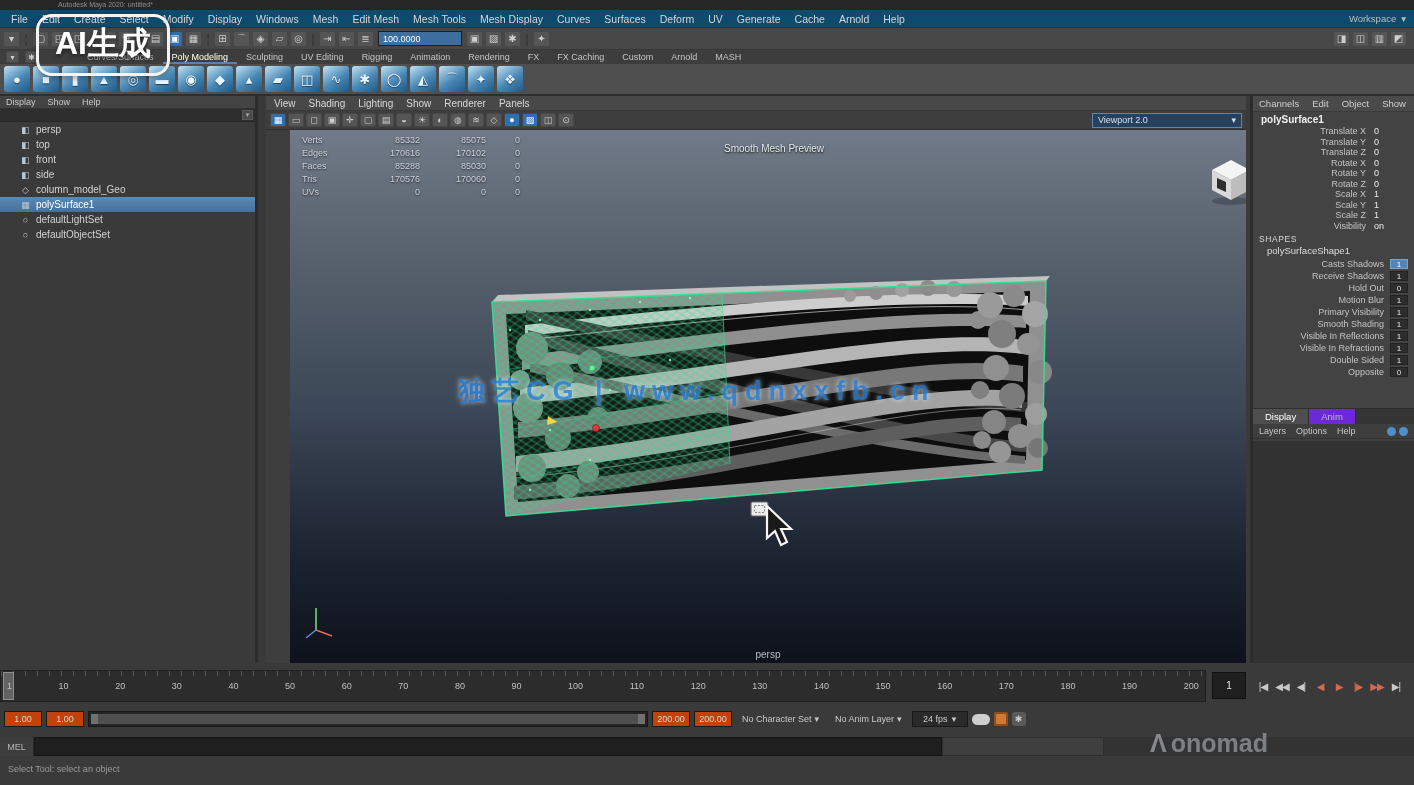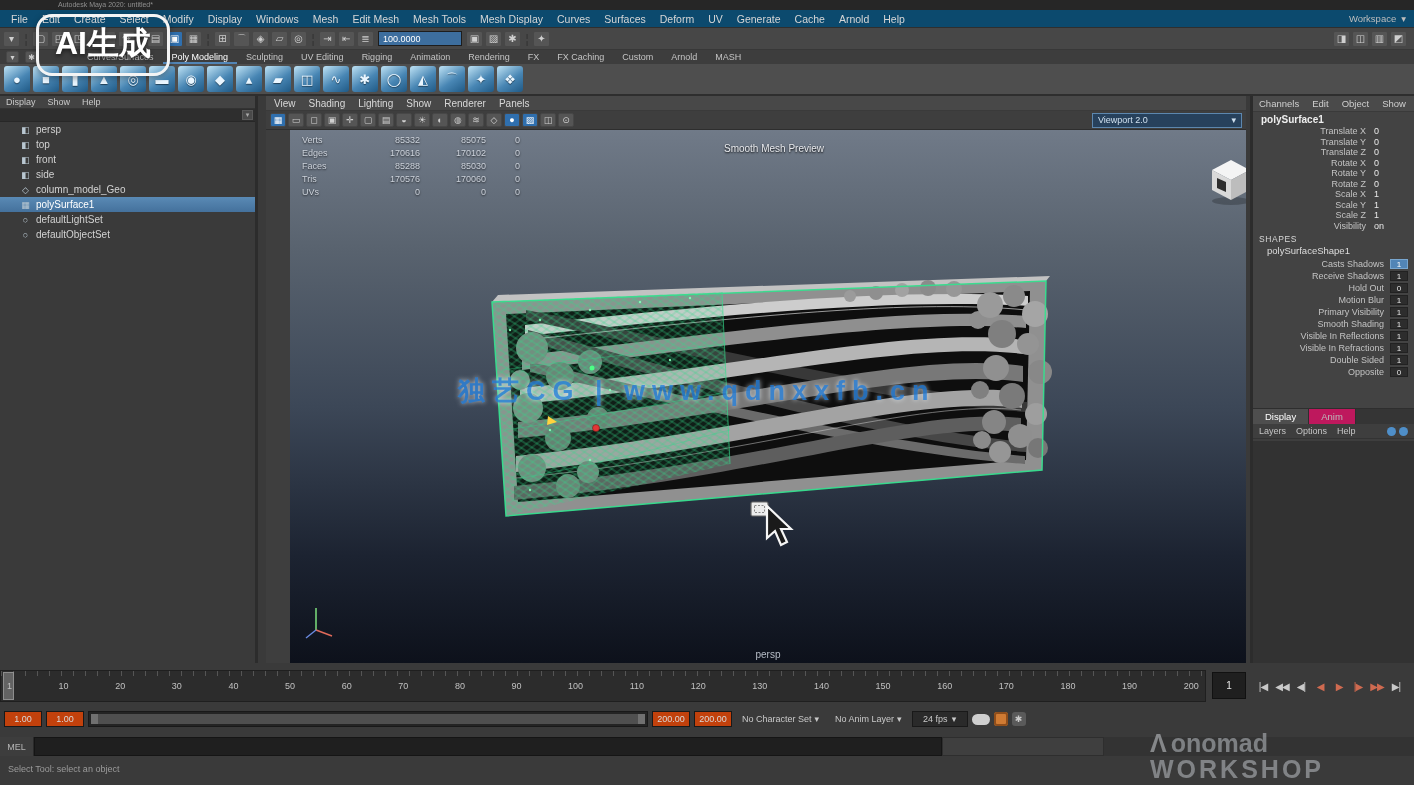--- a/index.html
+++ b/index.html
@@ -84,21 +84,21 @@
   .cb-value { width:40px; text-align:left; color:#e9e9e9; }
   #shapes-header { padding:3px 0 1px 6px; color:#d8d8d8; font-size:8.5px; letter-spacing:.6px; }
   #shape-name { padding:0 0 2px 14px; color:#ddd; }
   .rs-row { display:flex; align-items:center; height:12px; }
   .rs-label { flex:1; text-align:right; color:#c3c3c3; padding-right:6px; font-size:9px; white-space:nowrap; }
   .rs-box { width:18px; height:10px; background:#2d2d2d; border:1px solid #222; color:#e4e4e4; font-size:8px;
     display:flex; align-items:center; justify-content:center; margin-right:6px; }
   .rs-row.highlight .rs-box { background:#5285b6; color:#fff; border-color:#78a6cf; }
   #layer-editor { position:absolute; left:0; right:0; top:312px; bottom:0; background:#3e3e3e; border-top:1px solid #2e2e2e; }
   #layer-tabs { display:flex; height:15px; background:#353535; }
-  .layer-tab { padding:0 12px; display:flex; align-items:center; font-size:9.5px; color:#bbb; background:#be185d;
+  .layer-tab { padding:0 12px; display:flex; align-items:center; font-size:9.5px; color:#bbb; background:#6d28d9;
     border-right:1px solid #2e2e2e; }
   .layer-tab.active { background:#4e4e4e; color:#fff; }
   #layer-menus { display:flex; gap:10px; padding:2px 6px; font-size:9px; color:#c5c5c5; border-bottom:1px solid #333; align-items:center; }
   #layer-menu-icons { margin-left:auto; display:flex; gap:3px; }
   .layer-circle-icon { width:9px; height:9px; border-radius:50%; background:#4f8fc9; }
   #layer-list { position:absolute; top:32px; bottom:0; left:0; right:0; background:#323232; }
 
   
   #timeline { position:absolute; left:0; top:670px; width:1206px; height:32px; background:#2c2c2c; border:1px solid #1f1f1f; }
   #timeline::before { content:""; position:absolute; top:0; height:5px; left:0; right:0;
@@ -674,21 +674,20 @@
     <div id="cmd-result"></div>
   </div>
   <div id="help-text">Select Tool: select an object</div>
 
   <div id="ai-badge">AI生成</div>
 
   <div id="studio-watermark">
     <div class="l1">
       <span id="studio-logo">Λ</span><span>onomad</span>
     </div>
-    <div class="l2">WORKSHOP</div>
   </div>
 
   <div id="cursor">
     <svg width="48" height="52" viewBox="0 0 48 52">
       <rect x="1" y="4" width="17" height="14" rx="1.5" fill="#ececec" stroke="#666" stroke-width="1.2"></rect>
       <rect x="4.5" y="7.5" width="10" height="7" fill="none" stroke="#888" stroke-width="1" stroke-dasharray="2,1.5"></rect>
       <path d="M17,8 L17,40 L25,33 L31,47 L37,44 L31,31 L41,31 Z" fill="#1a1a1a" stroke="#f5f5f5" stroke-width="2.2"></path>
     </svg>
   </div>
 

